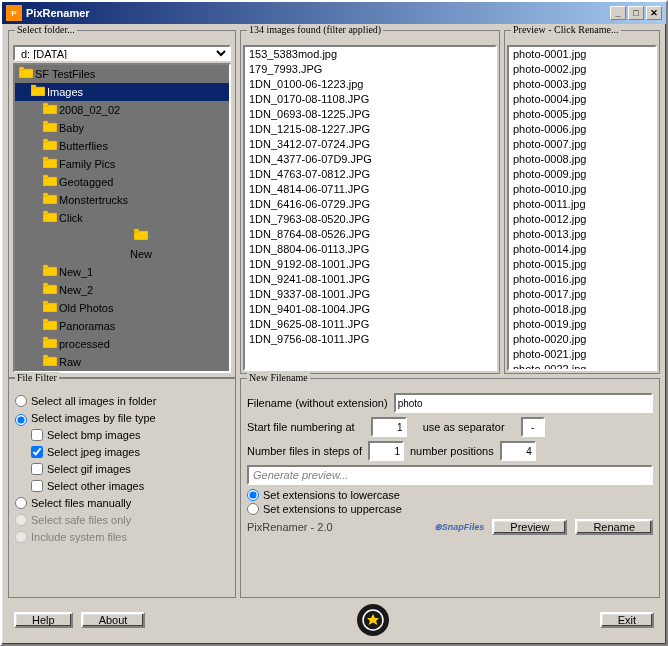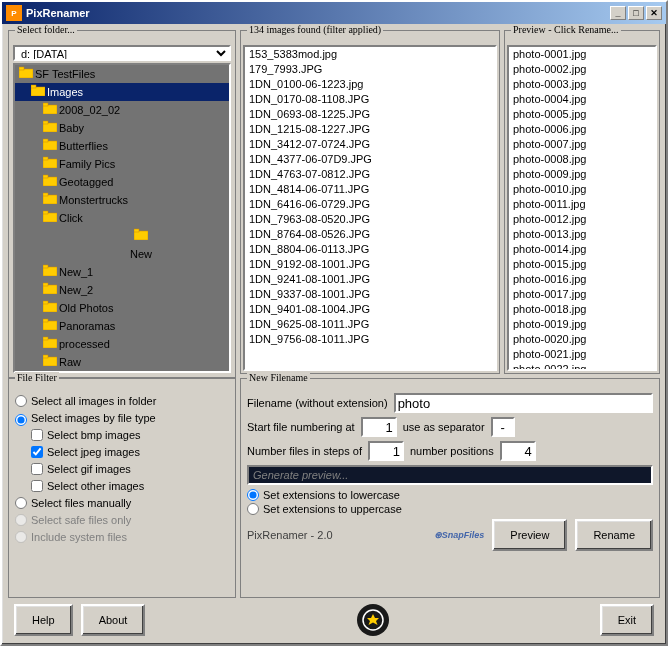--- a/index.html
+++ b/index.html
@@ -239,38 +239,38 @@
     }
     .form-label {
       font-size: 11px;
       white-space: nowrap;
     }
     .form-input {
       height: 20px;
       border: 2px solid;
       border-color: #808080 #ffffff #ffffff #808080;
       background: white;
-      font-size: 13px;
+      font-size: 10px;
       padding: 0 2px;
     }
     .separator-input {
       width: 24px;
       text-align: center;
     }
     .number-input {
       width: 36px;
       text-align: right;
     }
     .filename-input {
       flex: 1;
       min-width: 0;
     }
     .progress-bar {
       height: 20px;
-      background: #0f172a;
+      background: #ffffff;
       border: 2px solid;
       border-color: #808080 #ffffff #ffffff #808080;
       width: 100%;
       margin-bottom: 4px;
       display: flex;
       align-items: center;
       padding: 0 4px;
       color: #808080;
     }
     .ext-row {
@@ -278,21 +278,21 @@
       flex-direction: column;
       gap: 2px;
       margin-bottom: 4px;
     }
     .radio-ext {
       display: flex;
       align-items: center;
       gap: 4px;
     }
     .win-btn {
-      height: 32px;
+      height: 16px;
       padding: 0 16px;
       background: #d4d0c8;
       border: 2px solid;
       border-color: #ffffff #808080 #808080 #ffffff;
       box-shadow: inset -1px -1px #404040, inset 1px 1px #dfdfdf;
       cursor: pointer;
       font-size: 11px;
       font-family: 'MS Sans Serif', Tahoma, Arial, sans-serif;
     }
     .pixrenamer-label {
@@ -574,21 +574,21 @@
       </div>
 
       <div class="new-filename-box">
         <span class="new-filename-legend groupbox-legend">New Filename</span>
 
         <div class="form-row" style="gap:6px; margin-bottom:4px;">
           <span class="form-label">Filename (without extension)</span>
           <input type="text" class="form-input filename-input" value="photo" style="width: 80px;">
         </div>
 
-        <div class="form-row" style="gap:6px; margin-bottom:4px;">
+        <div class="form-row" style="gap:16px; margin-bottom:4px;">
           <span class="form-label">Start file numbering at</span>
           <input type="text" class="form-input number-input" value="1" style="">
           <span class="form-label">use as separator</span>
           <input type="text" class="form-input separator-input" value="-" style="">
         </div>
 
         <div class="form-row" style="gap:6px; margin-bottom:4px;">
           <span class="form-label">Number files in steps of</span>
           <input type="text" class="form-input number-input" value="1" style="">
           <span class="form-label">number positions</span>

